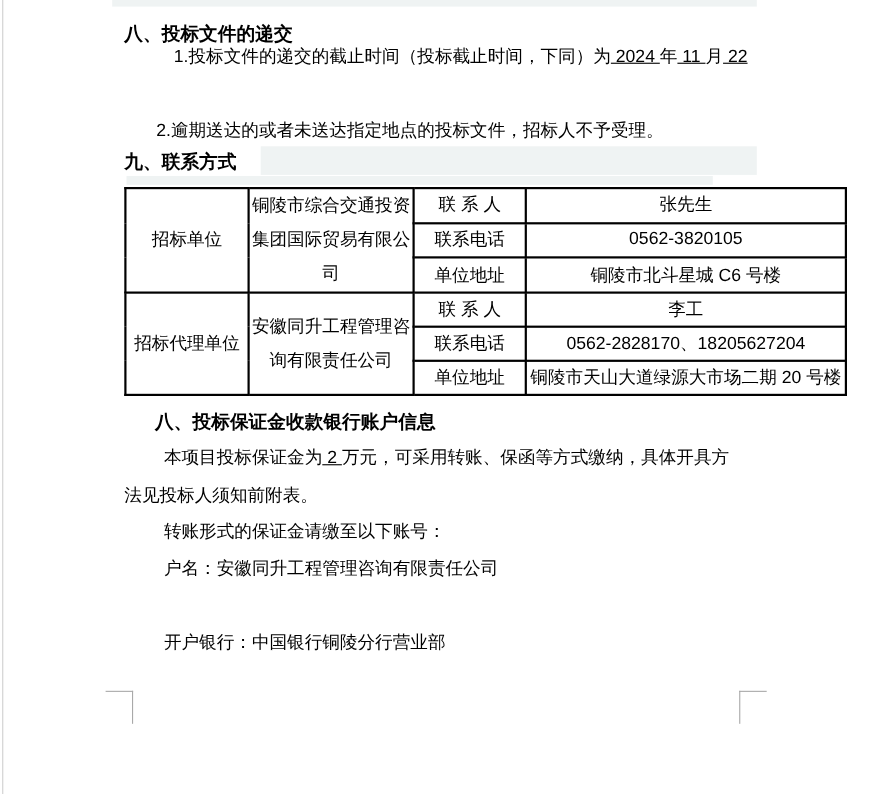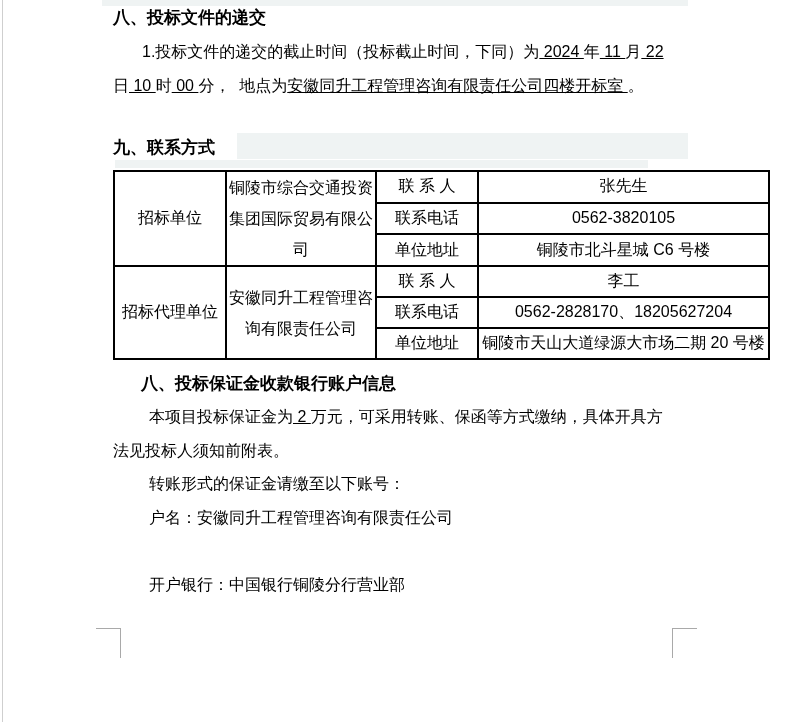--- a/index.html
+++ b/index.html
@@ -27,26 +27,26 @@
 </head>
 <body>
 
 <div class="page">
 
   <div class="page-edge"></div>
   <div class="band band-top"></div>
   <div class="band band-h2"></div>
   <div class="band band-h2b"></div>
 
-  <div class="heading" style="left:113px; top:7px">八、投标文件的递交</div>
+  <div class="heading" style="left:113px; top:20px">八、投标文件的递交</div>
 
-  <div class="line" style="left:142px; top:41px"><span>1.投标文件的递交的截止时间（投标截止时间，下同）为</span><span class="u"> 2024 </span><span>年</span><span class="u"> 11 </span><span>月</span><span class="u"> 22</span></div>
+  <div class="line" style="left:158px; top:41px"><span>1.投标文件的递交的截止时间（投标截止时间，下同）为</span><span class="u"> 2024 </span><span>年</span><span class="u"> 11 </span><span>月</span><span class="u"> 22</span></div>
 
-  <div class="line" style="left:113px; top:75px"><span>日</span><span class="u"> 10 </span><span>时</span><span class="u"> 00 </span><span>分，  地点为</span><span class="u">安徽同升工程管理咨询有限责任公司四楼开标室 </span><span>。</span></div>
 
+  <div class="line" style="left:142px; top:109px">2.逾期送达的或者未送达指定地点的投标文件，招标人不予受理。</div>
 
   <div class="heading" style="left:113px; top:137px">九、联系方式</div>
 
   <table class="contact">
     <colgroup>
       <col style="width:112px">
         <col style="width:150px">
         <col style="width:102px">
         <col style="width:291px">
     </colgroup>

